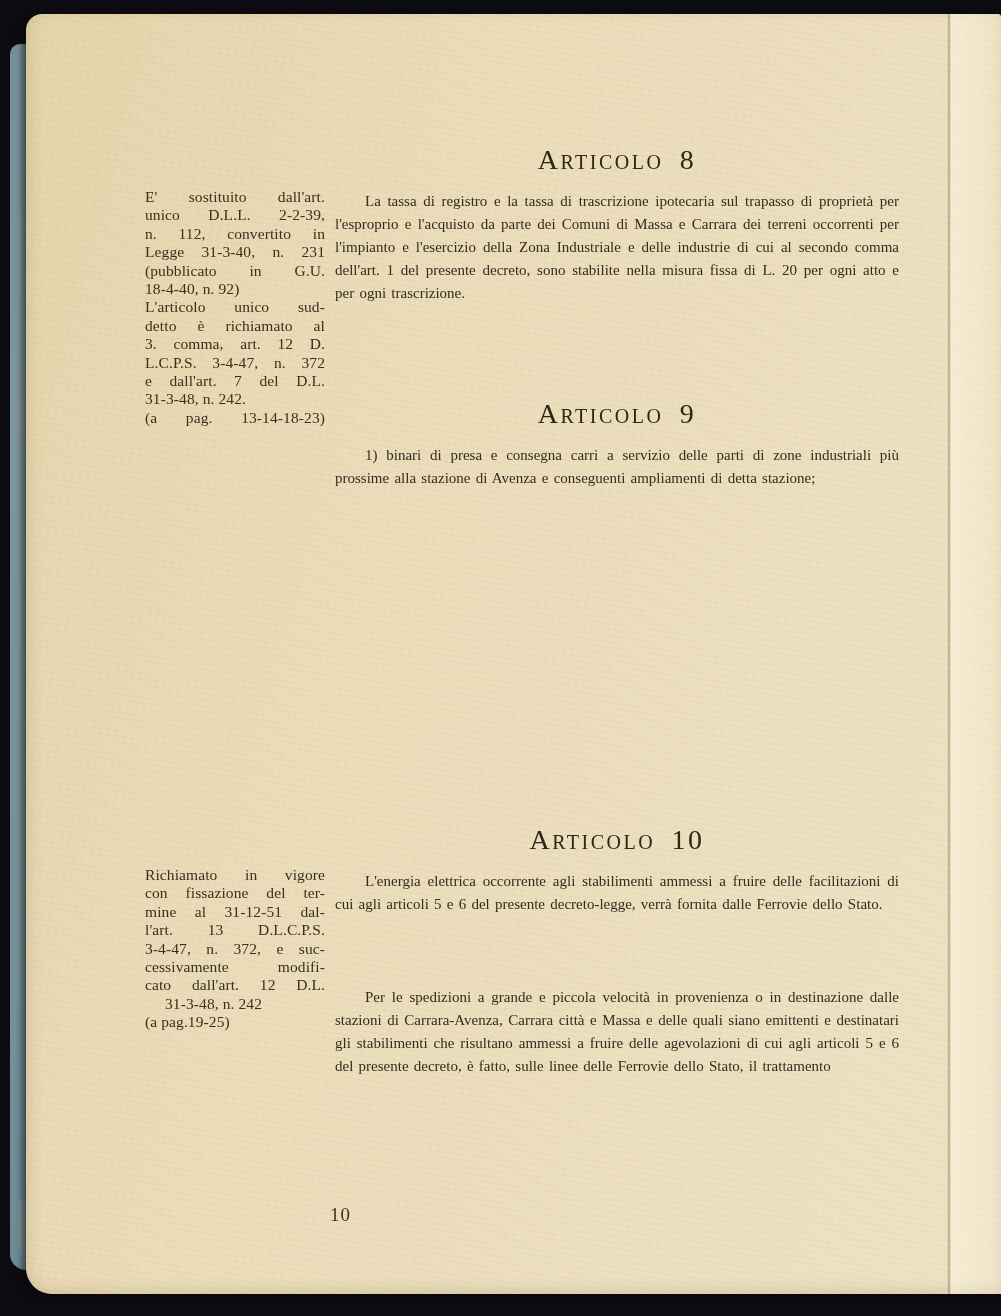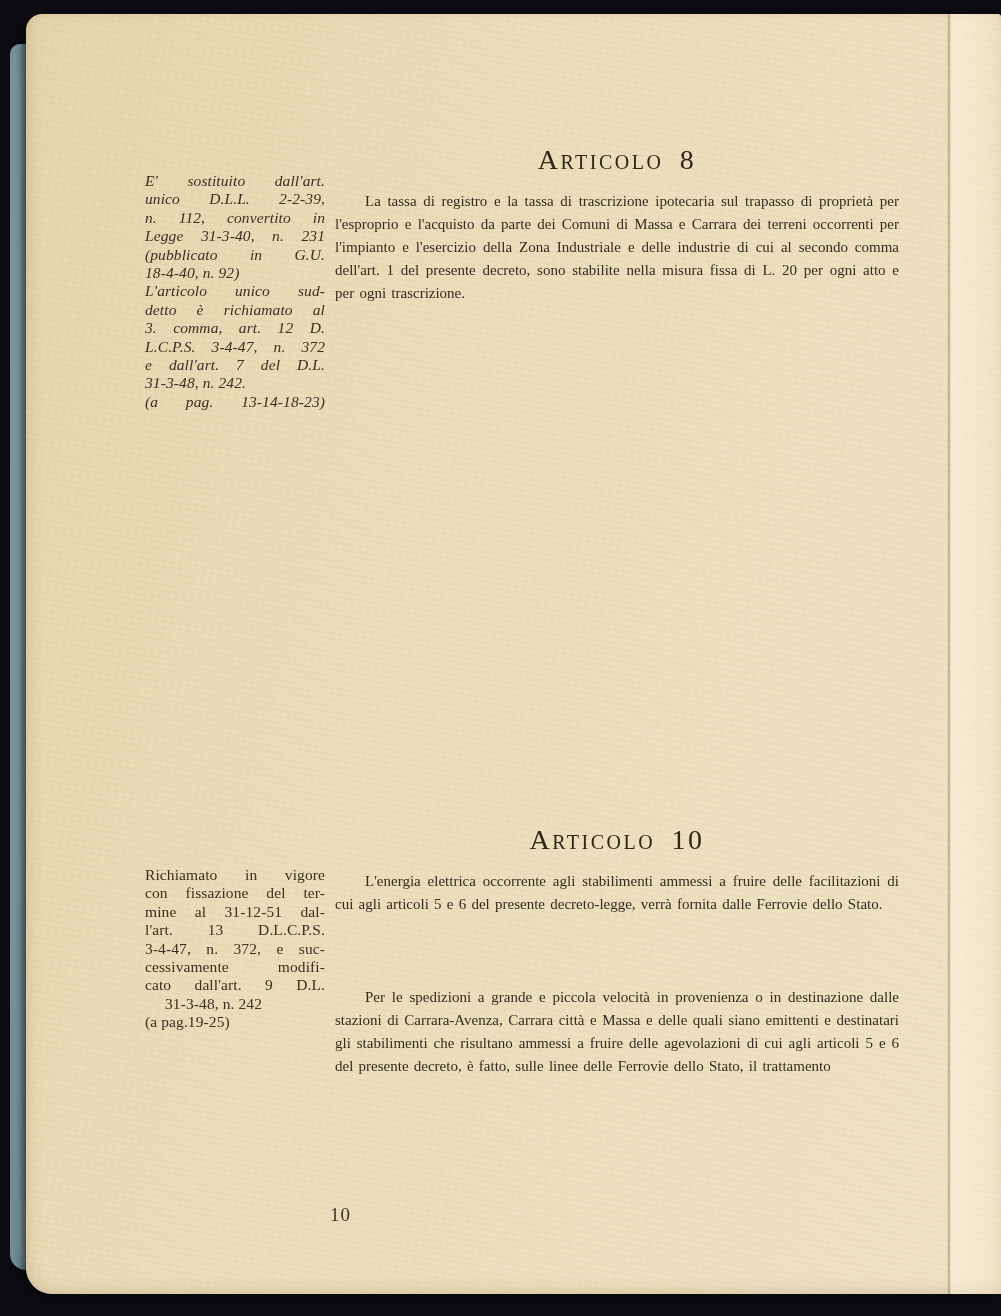--- a/index.html
+++ b/index.html
@@ -40,21 +40,21 @@
     position:absolute;left:925px;top:0;width:50px;height:100%;
     background:linear-gradient(to right,rgba(255,250,232,0.45),rgba(255,250,232,0.12));
     border-radius:0 3px 0 0;
   }
   
   .margin-note{
     position:absolute;left:119px;width:180px;
     font-size:15.5px;line-height:18.4px;color:#39301f;
     letter-spacing:0.1px;
   }
-  .note1{top:158px;font-style:italic;}
+  .note1{top:174px;}
   .note2{top:852px;}
   .mline{white-space:nowrap;}
   .mline.just{text-align:justify;text-align-last:justify;white-space:normal;}
   .mline.indent{padding-left:20px;}
   
   .column{position:absolute;left:309px;width:564px;top:0;height:100%;}
   .article{position:absolute;left:0;width:564px;}
   .art8{top:130px;}
   .art9{top:384px;}
   .art10{top:810px;}
@@ -106,33 +106,35 @@
       <div class="mline just">(a pag. 13-14-18-23)</div>
     </aside>
 
     <aside class="margin-note note2">
       <div class="mline just">Richiamato in vigore</div>
       <div class="mline just">con fissazione del ter-</div>
       <div class="mline just">mine al 31-12-51 dal-</div>
       <div class="mline just">l'art. 13 D.L.C.P.S.</div>
       <div class="mline just">3-4-47, n. 372, e suc-</div>
       <div class="mline just">cessivamente modifi-</div>
-      <div class="mline just">cato dall'art. 9 D.L.</div>
+      <div class="mline just">cato dall'art. 12 D.L.</div>
       <div class="mline indent">31-3-48, n. 242</div>
       <div class="mline">(a pag.19-25)</div>
     </aside>
 
     <main class="column">
 
       <section class="article art8">
         <h2>Articolo 8</h2>
         <p>La tassa di registro e la tassa di trascrizione ipotecaria sul trapasso di proprietà per l'esproprio e l'acquisto da parte dei Comuni di Massa e Carrara dei terreni occorrenti per l'impianto e l'esercizio della Zona Industriale e delle industrie di cui al secondo comma dell'art. 1 del presente decreto, sono stabilite nella misura fissa di L. 20 per ogni atto e per ogni trascrizione.</p>
       </section>
 
       <section class="article art9">
+        <h2>Articolo 9</h2>
+        <p>1) binari di presa e consegna carri a servizio delle parti di zone industriali più prossime alla stazione di Avenza e conseguenti ampliamenti di detta stazione;</p>
       </section>
 
       <section class="article art10">
         <h2>Articolo 10</h2>
         <p>L'energia elettrica occorrente agli stabilimenti ammessi a fruire delle facilitazioni di cui agli articoli 5 e 6 del presente decreto-legge, verrà fornita dalle Ferrovie dello Stato.</p>
       </section>
 
       <section class="article art11">
         <p>Per le spedizioni a grande e piccola velocità in provenienza o in destinazione dalle stazioni di Carrara-Avenza, Carrara città e Massa e delle quali siano emittenti e destinatari gli stabilimenti che risultano ammessi a fruire delle agevolazioni di cui agli articoli 5 e 6 del presente decreto, è fatto, sulle linee delle Ferrovie dello Stato, il trattamento</p>
       </section>

